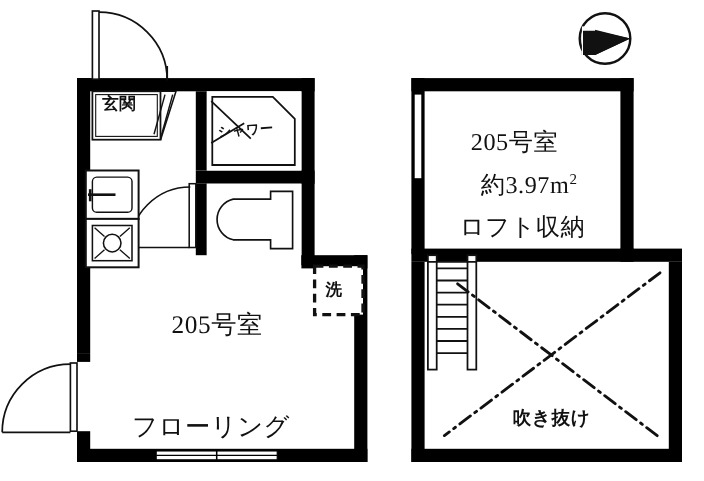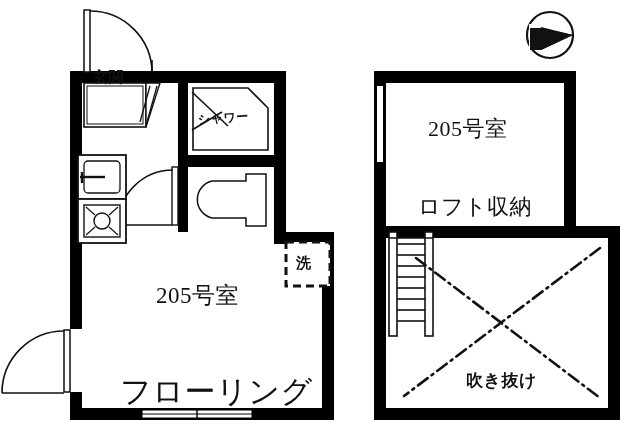--- a/index.html
+++ b/index.html
@@ -29,21 +29,21 @@
   }
   .room-title{
     font-size:23px;
     font-family:"Liberation Serif","DejaVu Serif",serif;
   }
   .room-area{
     font-size:23px;
     font-family:"Liberation Serif","DejaVu Serif",serif;
   }
   .room-floor{
-    font-size:31px;
+    font-size:23px;
     font-family:"Liberation Serif","DejaVu Serif",serif;
   }
   .loft-title{font-size:22px;}
   .loft-area{font-size:22px;}
   .loft-kind{font-size:22px;}
   .small-jp{
     font-size:15px;
     font-family:"DejaVu Sans","Liberation Sans",sans-serif;
     font-weight:700;
   }
@@ -205,33 +205,36 @@
       <line x1="389" y1="238" x2="433" y2="238" stroke="#111111" stroke-width="1.6"></line>
     </g>
 
     <g stroke="#111111" stroke-width="2.6" stroke-linecap="round" stroke-dasharray="12 5 2 5">
       <line x1="416" y1="258" x2="600" y2="398"></line>
       <line x1="600" y1="248" x2="404" y2="396"></line>
     </g>
 
   </svg>
 
-  <div class="lbl small-jp" style="left:93px; top:70px;">玄関</div>
+  <div class="lbl small-jp" style="left:93px; top:87px;">玄関</div>
 
   <div class="lbl tiny-jp" style="left:198px; top:112px; transform:rotate(-4deg);">シャワー</div>
 
   <div class="lbl small-jp" style="left:296px; top:256px;">洗</div>
 
   <div class="lbl room-title" style="left:156px; top:284px;">205号室</div>
 
 
   <div class="lbl room-floor" style="left:120px; top:376px;">フローリング</div>
 
   <div class="lbl loft-title" style="left:428px; top:118px;">205号室</div>
 
+  <div class="lbl loft-area" style="left:437px; top:156px;">
+    <span>約3.97</span><span>m</span><span class="sup">2</span>
+  </div>
 
   <div class="lbl void-jp" style="left:466px; top:372px;">吹き抜け</div>
 
   <div class="lbl loft-kind" style="left:418px; top:196px;">ロフト収納</div>
 
   <svg style="position:absolute; left:521px; top:10px; width:58px; height:50px;" viewBox="0 0 58 50">
     <circle cx="29" cy="25" r="23" fill="#ffffff" stroke="#111111" stroke-width="2.2"></circle>
     <path d="M8 14 L8 40 L20 40 L52 25 Z" fill="#111111"></path>
     <path d="M8 14 L20 14 L20 40 L8 40 Z" fill="#ffffff" stroke="none"></path>
     <path d="M9 18 L20 18 L52 25 L20 40 L9 40 Z" fill="#111111"></path>

